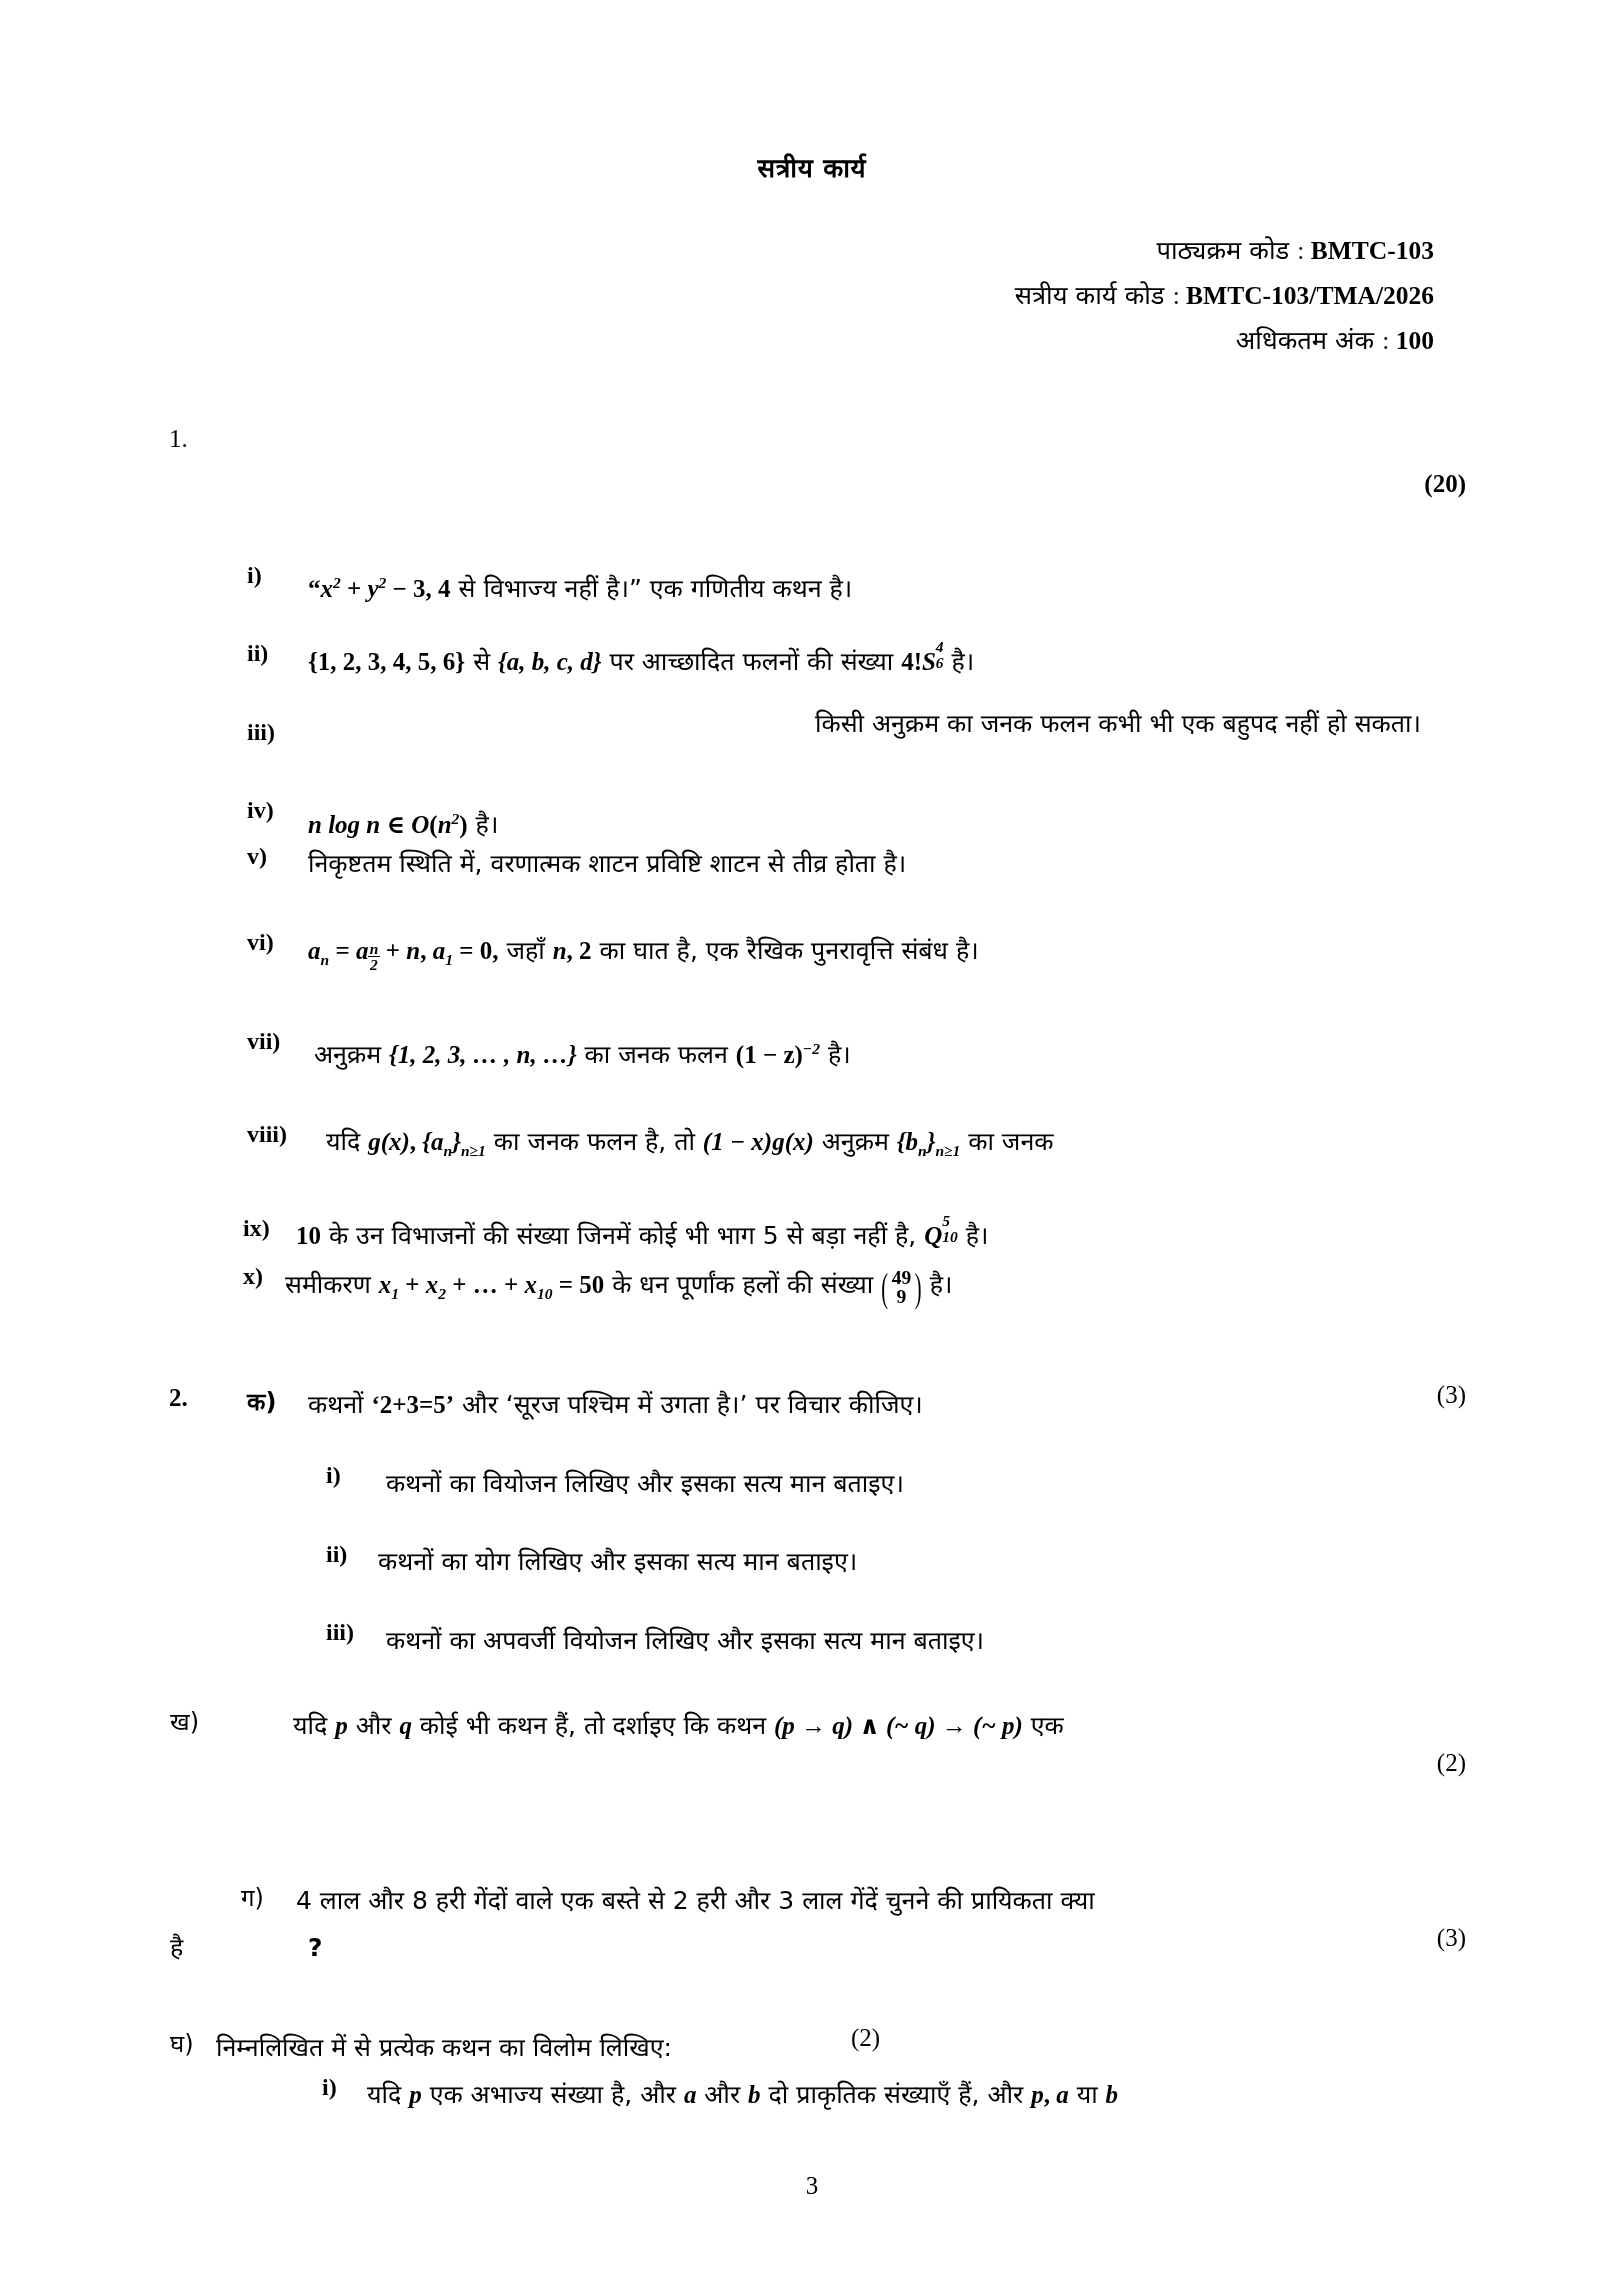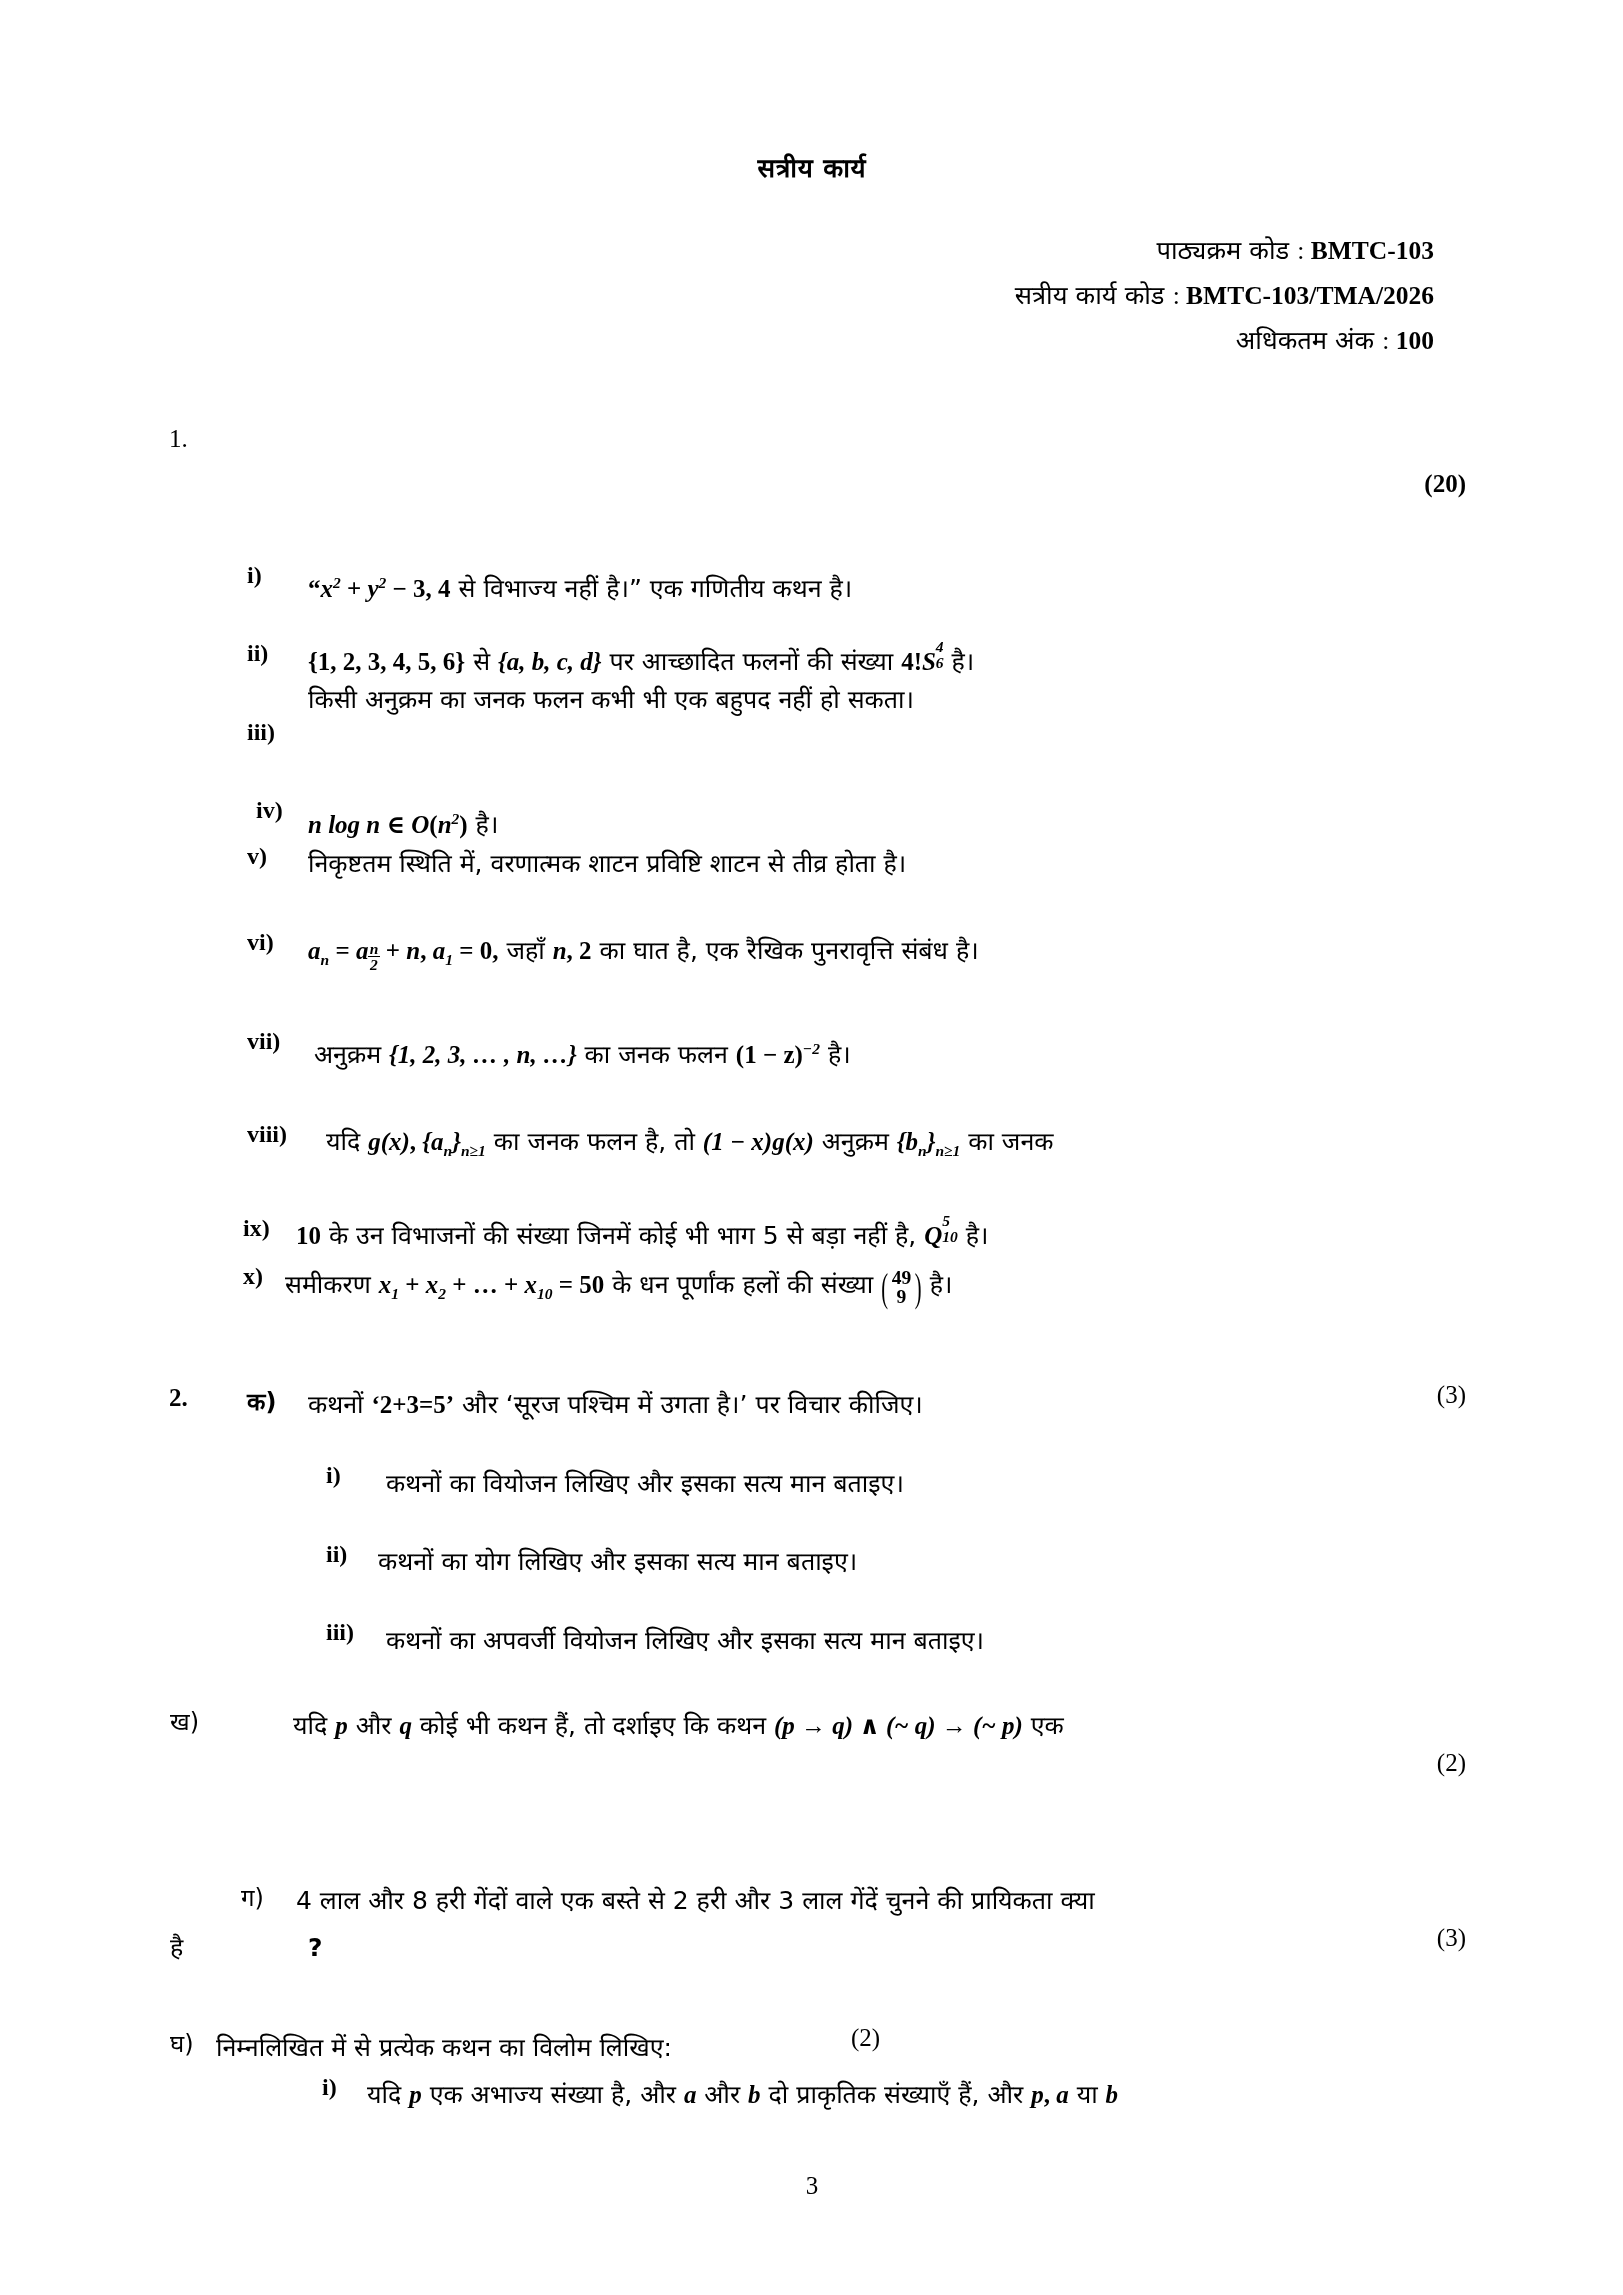--- a/index.html
+++ b/index.html
@@ -182,23 +182,23 @@
   </div>
 
   <div class="romlabel" style="top:640px; left:247px;">ii)</div>
   <div class="body-text" style="top:638px; left:308px; width:1113px;">
     <span class="line">
       <span class="mathup">{1, 2, 3, 4, 5, 6}</span><span class="dev"> से </span><span class="math">{a, b, c, d}</span><span class="dev"> पर आच्छादित फलनों की संख्या </span><span class="mathup">4!</span><span class="math">S</span><span class="supsub"><span class="u">4</span><span class="l">6</span></span><span class="dev"> है।</span>
     </span>
   </div>
 
   <div class="romlabel" style="top:719px; left:247px;">iii)</div>
-  <div class="body-text dev" style="top:676px; left:308px; width:1113px;">किसी अनुक्रम का जनक फलन कभी भी एक बहुपद नहीं हो सकता।</div>
-
-  <div class="romlabel" style="top:797px; left:256px;">iv)</div>
+  <div class="body-text dev" style="top:700px; left:308px; width:1113px;text-align:right;">किसी अनुक्रम का जनक फलन कभी भी एक बहुपद नहीं हो सकता।</div>
+
+  <div class="romlabel" style="top:797px; left:247px;">iv)</div>
   <div class="body-text" style="top:795px; left:308px; width:1113px;">
     <span class="line">
       <span class="math">n log n</span><span class="mathup"> ∈ </span><span class="math">O</span><span class="mathup">(</span><span class="math">n</span><sup>2</sup><span class="mathup">)</span><span class="dev"> है।</span>
     </span>
   </div>
 
   <div class="romlabel" style="top:843px; left:247px;">v)</div>
   <div class="body-text dev" style="top:840px; left:308px; width:1113px;">निकृष्टतम स्थिति में, वरणात्मक शाटन प्रविष्टि शाटन से तीव्र होता है।</div>
 
   <div class="romlabel" style="top:929px; left:247px;">vi)</div>

